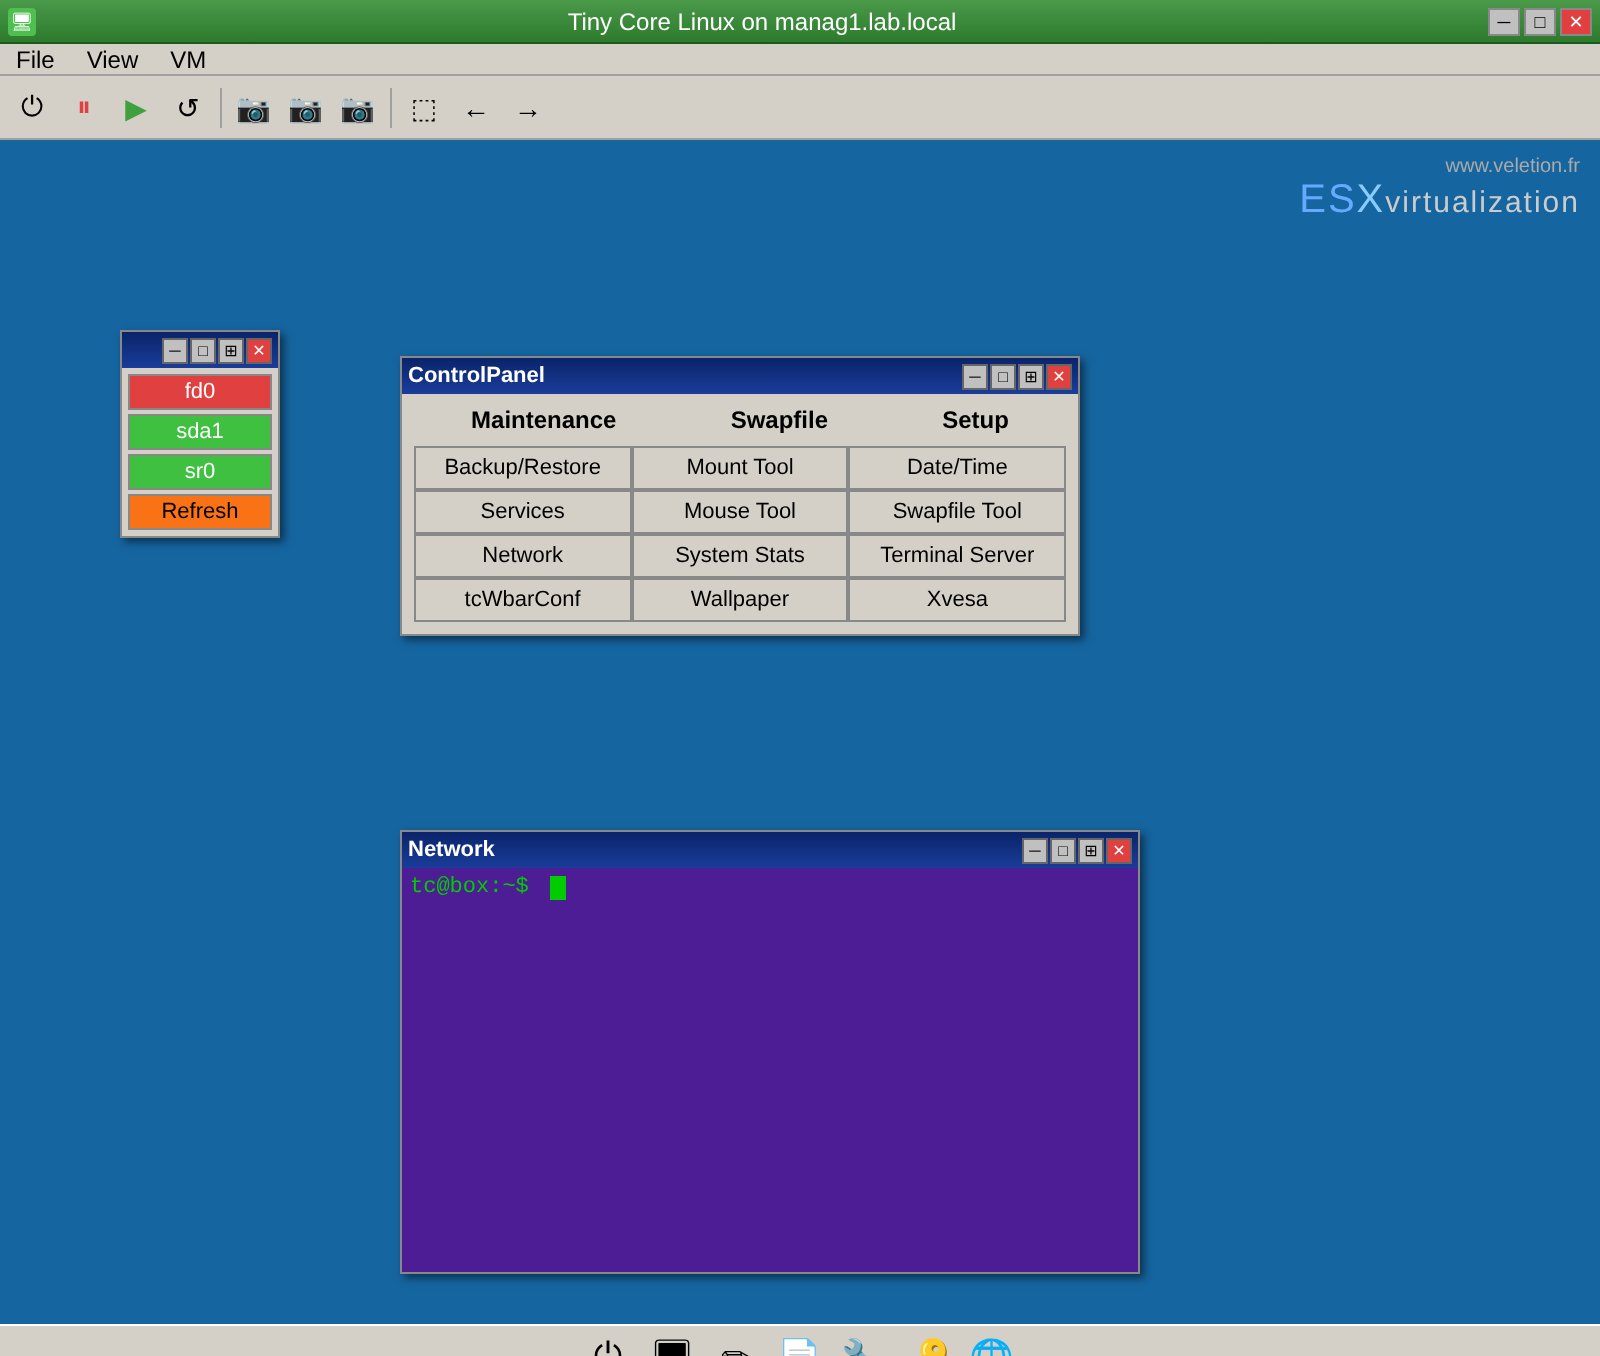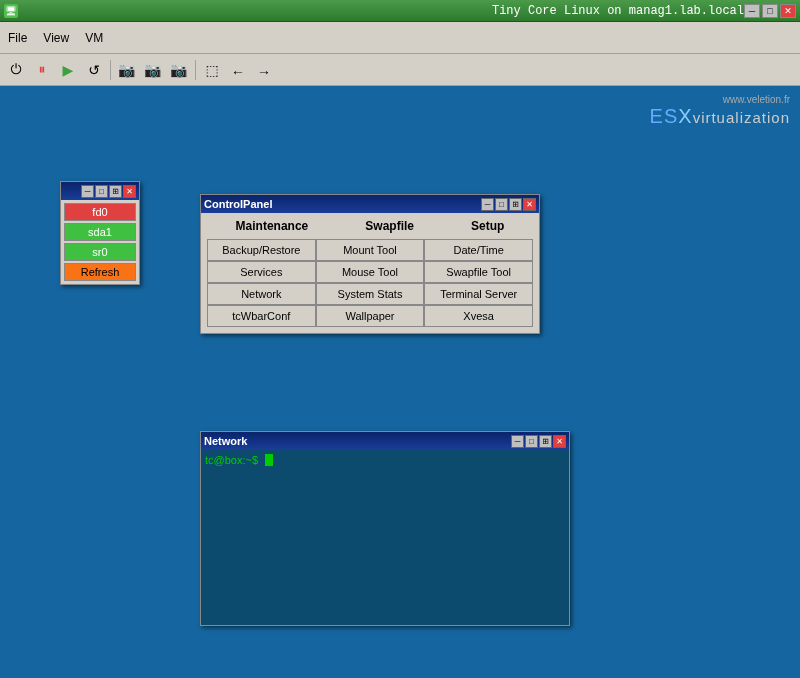--- a/index.html
+++ b/index.html
@@ -16,34 +16,34 @@
       border-bottom: 1px solid #1a5a1a;
     }
     #title-bar-left { display: flex; align-items: center; gap: 4px; }
     #title-bar-icon {
       width: 14px; height: 14px;
       background: #4fc04f;
       border-radius: 2px;
       display: flex; align-items: center; justify-content: center;
       font-size: 9px; color: #fff;
     }
-    #title-bar-title { color: #fff; font-size: 12px; flex: 1; text-align: right; font-family: Liberation Mono, monospace; }
+    #title-bar-title { color: #fff; font-size: 12px; flex: 1; text-align: center; }
     #title-bar-controls { display: flex; gap: 2px; }
     .tb-btn {
       width: 16px; height: 14px;
       background: #c0c0c0;
       border: 1px solid #888;
       display: flex; align-items: center; justify-content: center;
       font-size: 9px; cursor: pointer;
     }
     .tb-btn.close { background: #e04040; color: #fff; }
 
     
     #menu-bar {
-      height: 32px;
+      height: 16px;
       background: #d4d0c8;
       display: flex;
       align-items: center;
       padding: 0 4px;
       border-bottom: 1px solid #a0a0a0;
       gap: 8px;
     }
     .menu-item { font-size: 12px; cursor: pointer; padding: 1px 4px; }
 
     
@@ -184,24 +184,24 @@
     }
 
     
     #terminal-window {
       top: 345px;
       left: 200px;
       width: 370px;
     }
     #terminal-body {
       width: 100%;
-      height: 175px;
-      background: #0c4a6e;
+      height: 202px;
+      background: #4c1d95;
       color: #00cc00;
-      font-family: Liberation Sans, sans-serif;
+      font-family: Liberation Mono, monospace;
       font-size: 11px;
       padding: 4px;
       overflow: hidden;
     }
     .term-prompt { display: flex; align-items: center; gap: 2px; }
     .term-cursor {
       display: inline-block;
       width: 8px; height: 12px;
       background: #00cc00;
       animation: blink 1s infinite;

